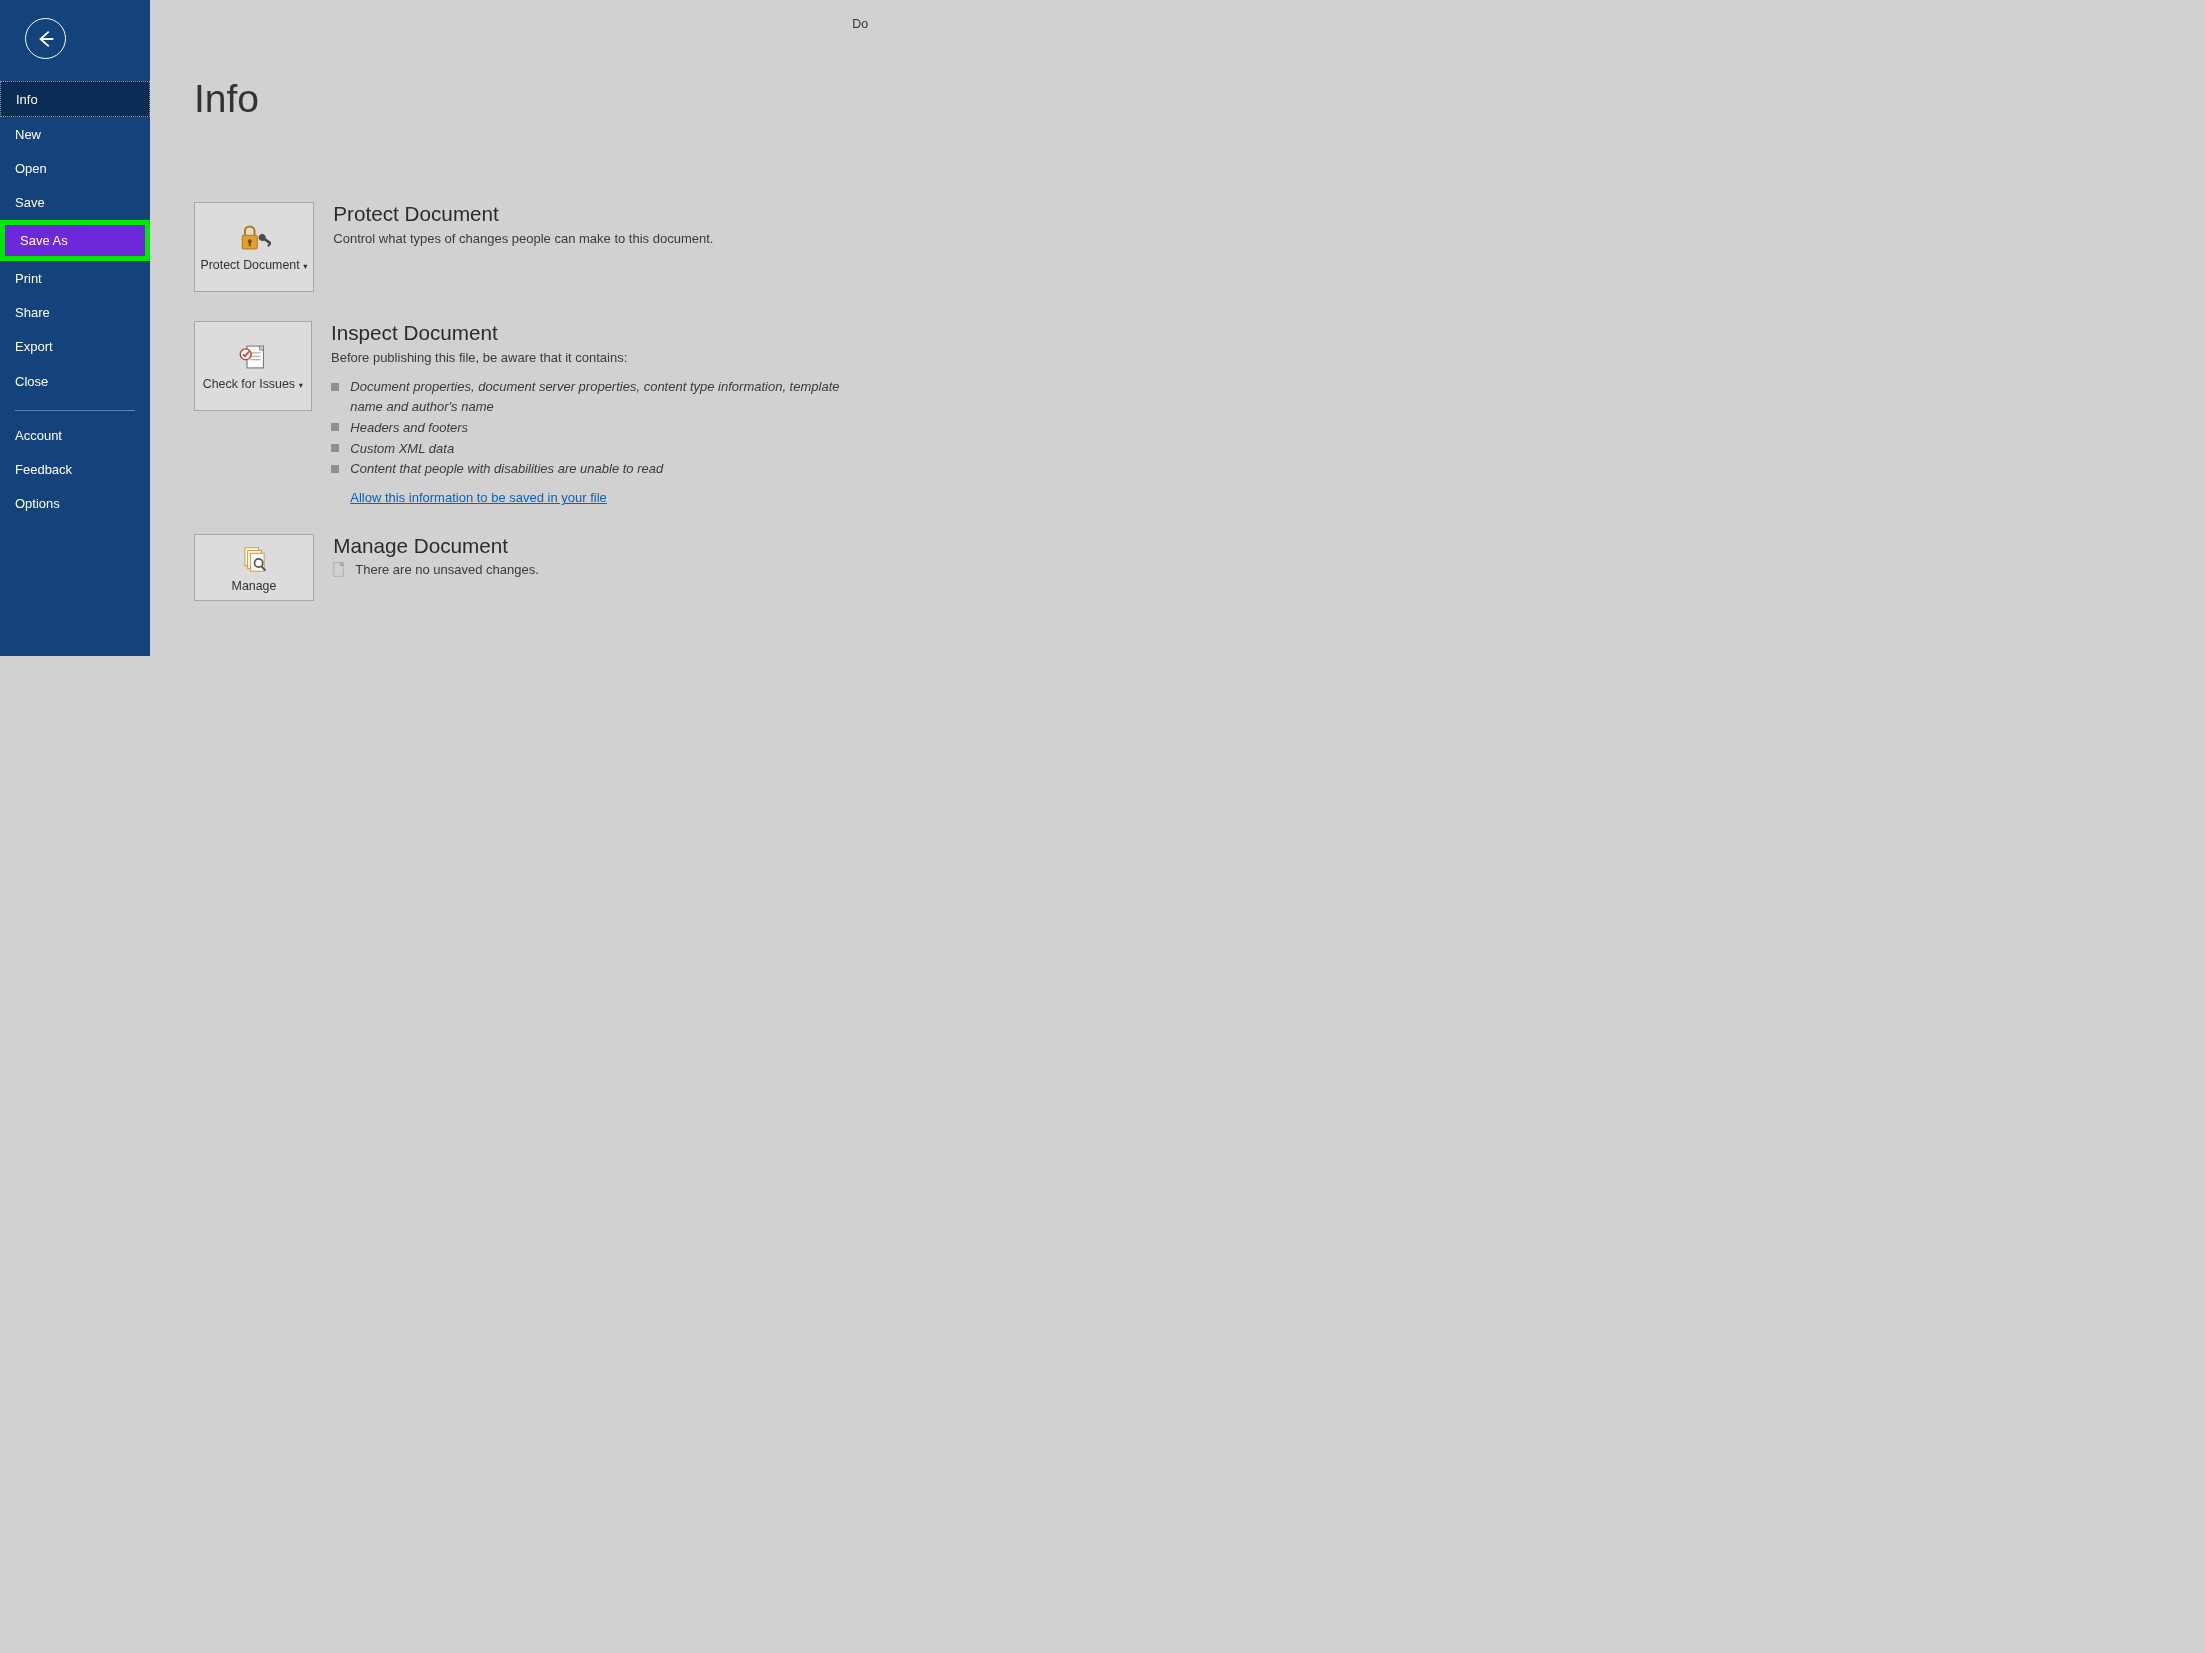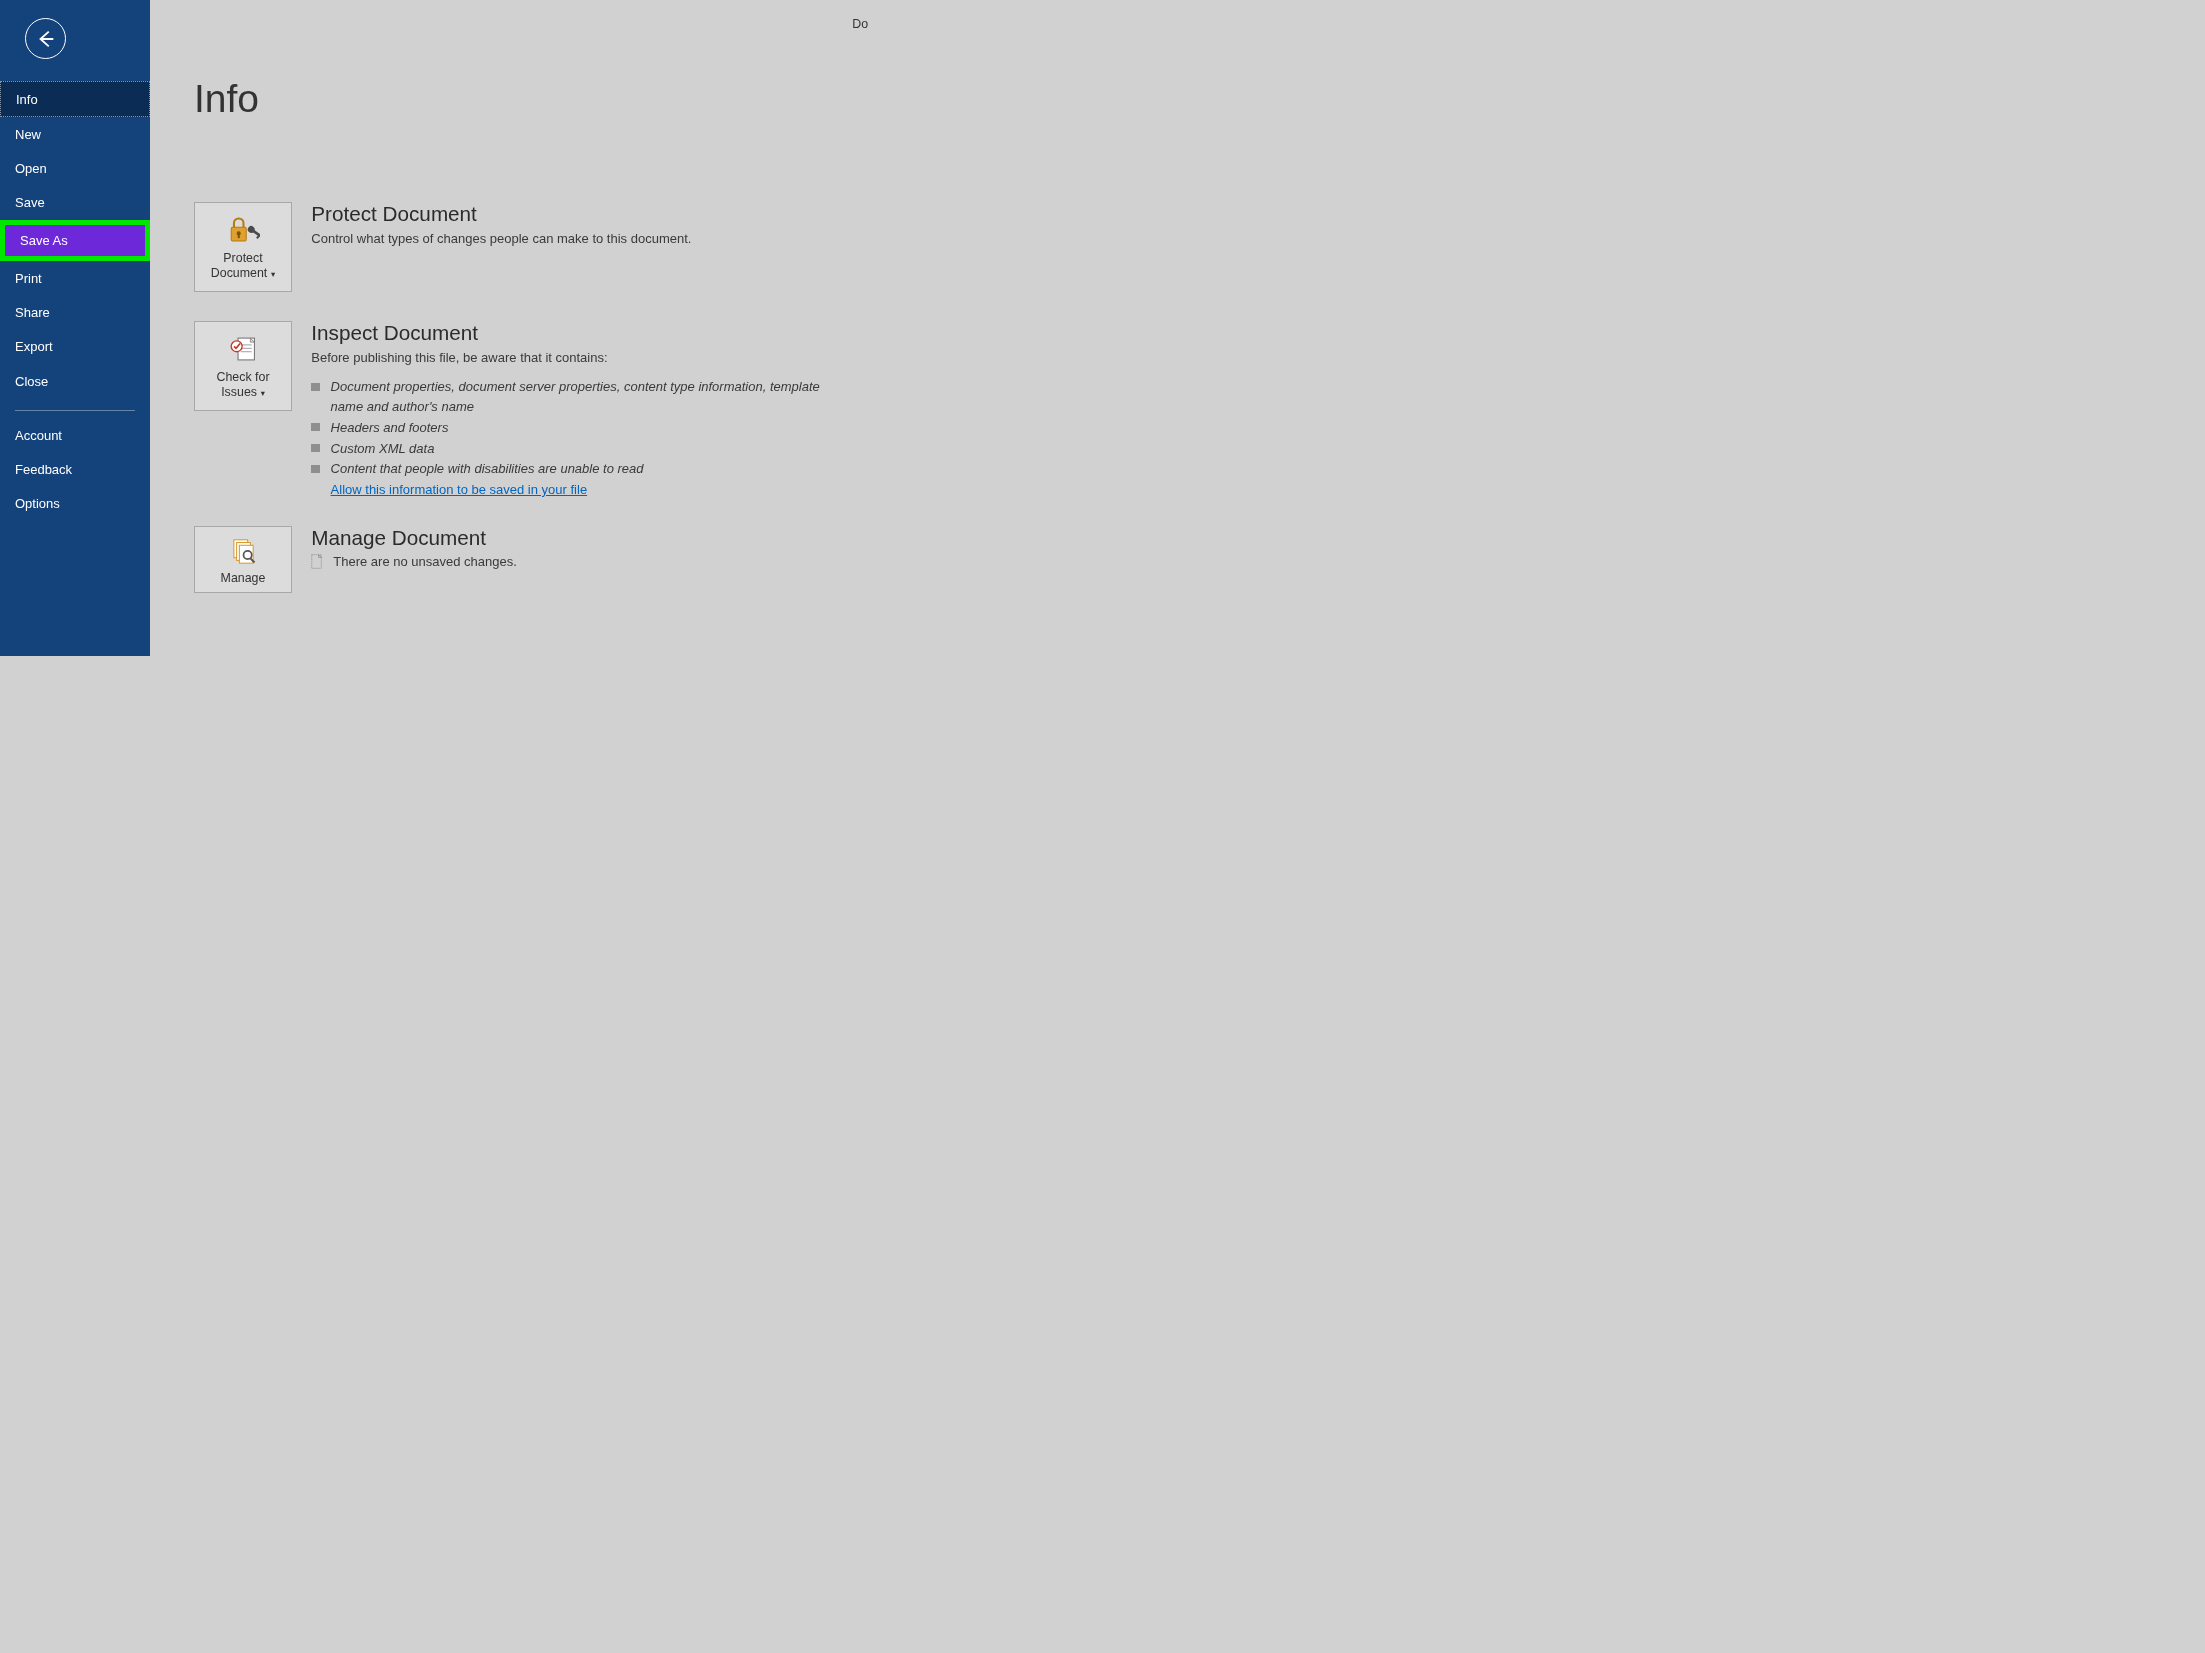--- a/index.html
+++ b/index.html
@@ -82,21 +82,21 @@
 
   .sections { margin-top: 81px; }
 
   .section {
     display: flex;
     align-items: flex-start;
     margin-left: 44px;
     margin-bottom: 29px;
   }
   .tile {
-    width: 98px;
+    width: 120px;
     min-height: 90px;
     border: 0.7px solid #a8a8a8;
     background: #dcdcdc;
     display: flex;
     flex-direction: column;
     align-items: center;
     justify-content: center;
     padding: 6.9px 2.8px 5.5px 2.8px;
     cursor: pointer;
     text-align: center;
@@ -143,21 +143,21 @@
     flex-shrink: 0;
     margin-top: 5.5px;
   }
   .link {
     color: #0066c0;
     text-decoration: underline;
     font-size: 13px;
     cursor: pointer;
     margin-left: 19.3px;
     display: inline-block;
-    margin-top: 2px;
+    margin-top: 10px;
   }
 
   .manage-row {
     display:flex; align-items:center; gap:9.6px;
     font-size:13px; color:#3a3a3a;
   }
   .small-doc-icon { width:12.4px; height:15px; display:inline-block; }
 
 </style>
 </head>

